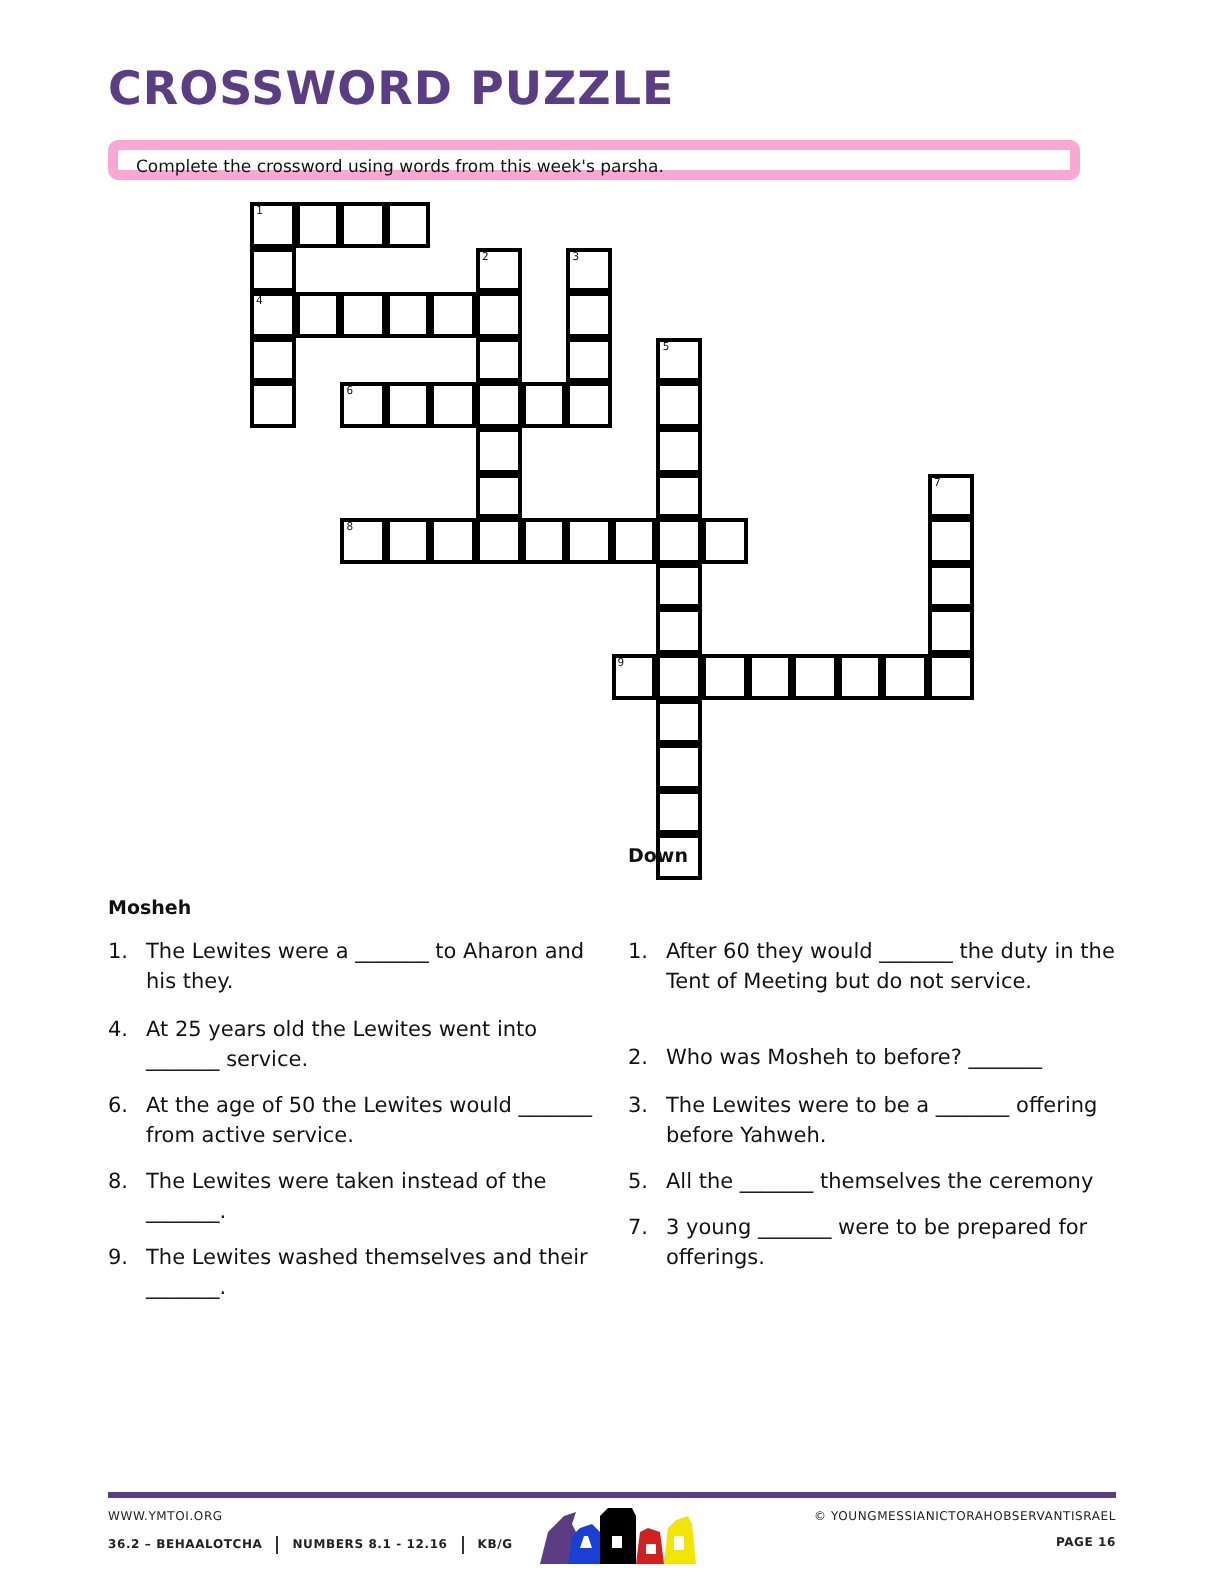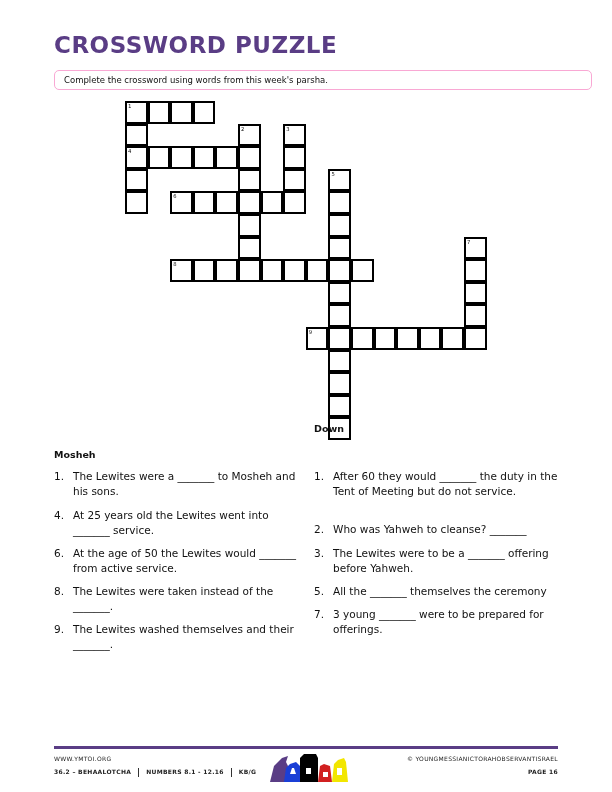--- a/index.html
+++ b/index.html
@@ -1,21 +1,21 @@
 <!DOCTYPE html>
 <html><head>
 <meta charset="utf-8">
 <style>
   html, body { margin: 0; padding: 0; background: #ffffff; }
   body { width: 612px; height: 792px; position: relative; overflow: hidden;
          font-family: "DejaVu Sans", sans-serif; color: #111; }
   .title { position: absolute; left: 54px; top: 32px; font-family: "DejaVu Sans", sans-serif;
            font-weight: bold; font-size: 23px; letter-spacing: 0.5px; color: #5a3d85; margin: 0; }
-  .instr { position: absolute; left: 54px; top: 70px; width: 538px; height: 20px;
-           border: 1px solid #f9a8d4; border-radius: 5px; box-sizing: border-box;
+  .instr { position: absolute; left: 54px; top: 70px; width: 486px; height: 20px;
+           border: 5px solid #f9a8d4; border-radius: 5px; box-sizing: border-box;
            font-size: 8.5px; line-height: 18px; padding-left: 9px; color: #111; }
   .grid { position: absolute; left: 0; top: 0; width: 612px; height: 450px; }
   .cell { position: absolute; width: 22.6px; height: 22.6px; box-sizing: border-box;
           border: 2px solid #000; background: #fff; }
   .cell .num { position: absolute; left: 1px; top: 0px; font-size: 5.5px; line-height: 6px;
                font-family: "DejaVu Sans Mono", monospace; }
   .heading { position: absolute; font-size: 9.5px; font-weight: bold; }
   .clue { position: absolute; font-size: 10.5px; line-height: 15px; }
   .clue .n { position: absolute; left: 0; top: 0; }
   .clue .t { display: block; margin-left: 19px; }
@@ -106,21 +106,21 @@
     <div class="cell" style="left: 373.6px; top: 327px;"></div>
     <div class="cell" style="left: 396.2px; top: 327px;"></div>
     <div class="cell" style="left: 418.8px; top: 327px;"></div>
     <div class="cell" style="left: 441.4px; top: 327px;"></div>
   </div>
 
 <div class="heading" style="left:54px; top:449px;">Mosheh</div>
 <div id="across-list">
     <div class="clue" style="left: 54px; top: 469px; width: 250px;">
       <span class="n">1.</span>
-      <span class="t">The Lewites were a _______ to Mosheh and his sons.</span>
+      <span class="t">The Lewites were a _______ to Aharon and his they.</span>
     </div>
     <div class="clue" style="left: 54px; top: 508px; width: 250px;">
       <span class="n">4.</span>
       <span class="t">At 25 years old the Lewites went into _______ service.</span>
     </div>
     <div class="clue" style="left: 54px; top: 546px; width: 250px;">
       <span class="n">6.</span>
       <span class="t">At the age of 50 the Lewites would _______ from active service.</span>
     </div>
     <div class="clue" style="left: 54px; top: 584px; width: 250px;">
@@ -134,21 +134,21 @@
   </div>
 
 <div class="heading" style="left:314px; top:423px;">Down</div>
 <div id="down-list">
     <div class="clue" style="left: 314px; top: 469px; width: 250px;">
       <span class="n">1.</span>
       <span class="t">After 60 they would _______ the duty in the Tent of Meeting but do not service.</span>
     </div>
     <div class="clue" style="left: 314px; top: 522px; width: 250px;">
       <span class="n">2.</span>
-      <span class="t">Who was Yahweh to cleanse? _______</span>
+      <span class="t">Who was Mosheh to before? _______</span>
     </div>
     <div class="clue" style="left: 314px; top: 546px; width: 250px;">
       <span class="n">3.</span>
       <span class="t">The Lewites were to be a _______ offering before Yahweh.</span>
     </div>
     <div class="clue" style="left: 314px; top: 584px; width: 250px;">
       <span class="n">5.</span>
       <span class="t">All the _______ themselves the ceremony</span>
     </div>
     <div class="clue" style="left: 314px; top: 607px; width: 250px;">

